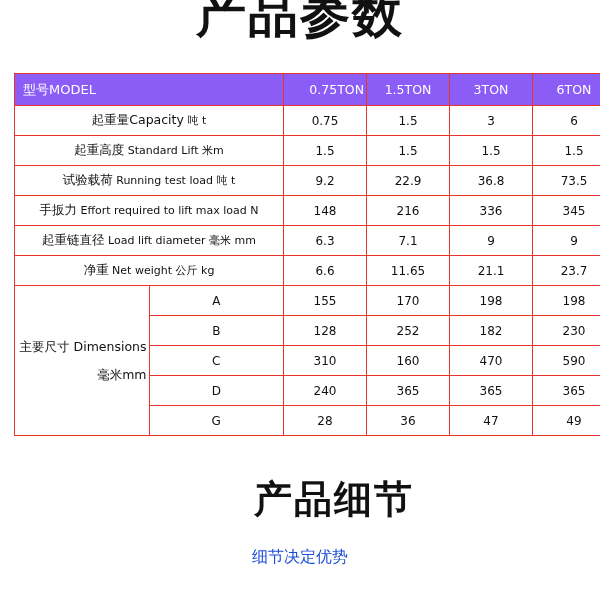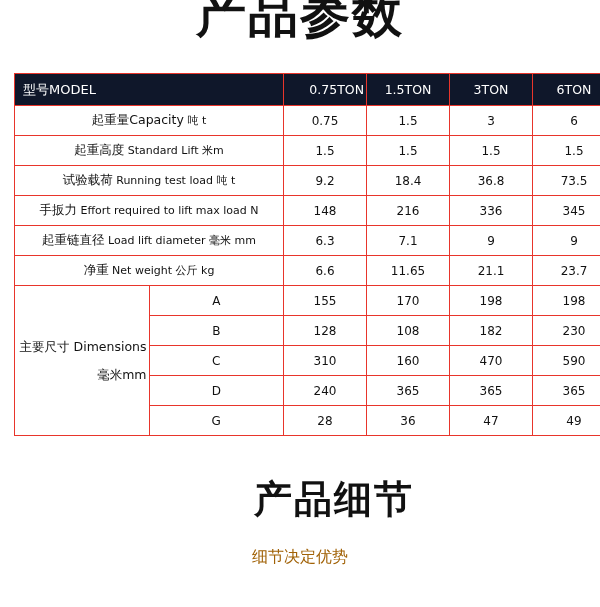--- a/index.html
+++ b/index.html
@@ -47,21 +47,21 @@
     line-height: 56px;
     padding-left: 34px;
   }
   .subheading {
     position: absolute;
     top: 547px;
     left: 0;
     width: 600px;
     text-align: center;
     font-size: 16px;
-    color: #a16207;
+    color: #1d4ed8;
     font-family: "DejaVu Sans", "Liberation Sans", sans-serif;
   }
 
   
   .table-wrap {
     position: absolute;
     top: 73px;
     left: 14px;
     width: 572px;
   }
@@ -74,21 +74,21 @@
     border: 1px solid #e8352b;
     text-align: center;
     vertical-align: middle;
     font-size: 12px;
     height: 29px;
     padding: 0 2px;
     color: #111;
     font-family: "DejaVu Sans", "Liberation Sans", sans-serif;
   }
   table.spec thead th {
-    background: #0f172a;
+    background: #8b5cf6;
     color: #ffffff;
     font-weight: normal;
     height: 31px;
     font-size: 12.5px;
   }
   table.spec thead th.model-head {
     text-align: left;
     padding-left: 8px;
     font-size: 13px;
   }
@@ -153,21 +153,21 @@
           <td class="rowlabel" colspan="2"><span class="cn">起重高度</span><span class="en"> Standard Lift 米m</span></td>
           <td class="val">1.5</td>
           <td class="val">1.5</td>
           <td class="val">1.5</td>
           <td class="val">1.5</td>
         </tr>
 
         <tr>
           <td class="rowlabel" colspan="2"><span class="cn">试验载荷</span><span class="en"> Running test load 吨 t</span></td>
           <td class="val">9.2</td>
-          <td class="val">18.4</td>
+          <td class="val">22.9</td>
           <td class="val">36.8</td>
           <td class="val">73.5</td>
         </tr>
 
         <tr>
           <td class="rowlabel" colspan="2"><span class="cn">手扳力</span><span class="en">   Effort required to lift max load N</span></td>
           <td class="val">148</td>
           <td class="val">216</td>
           <td class="val">336</td>
           <td class="val">345</td>
@@ -196,21 +196,21 @@
           </td>
           <td class="dim-key" style="width:80px;">A</td>
           <td class="val">155</td>
           <td class="val">170</td>
           <td class="val">198</td>
           <td class="val">198</td>
         </tr>
         <tr>
           <td class="dim-key">B</td>
           <td class="val">128</td>
-          <td class="val">108</td>
+          <td class="val">252</td>
           <td class="val">182</td>
           <td class="val">230</td>
         </tr>
         <tr>
           <td class="dim-key">C</td>
           <td class="val">310</td>
           <td class="val">160</td>
           <td class="val">470</td>
           <td class="val">590</td>
         </tr>

